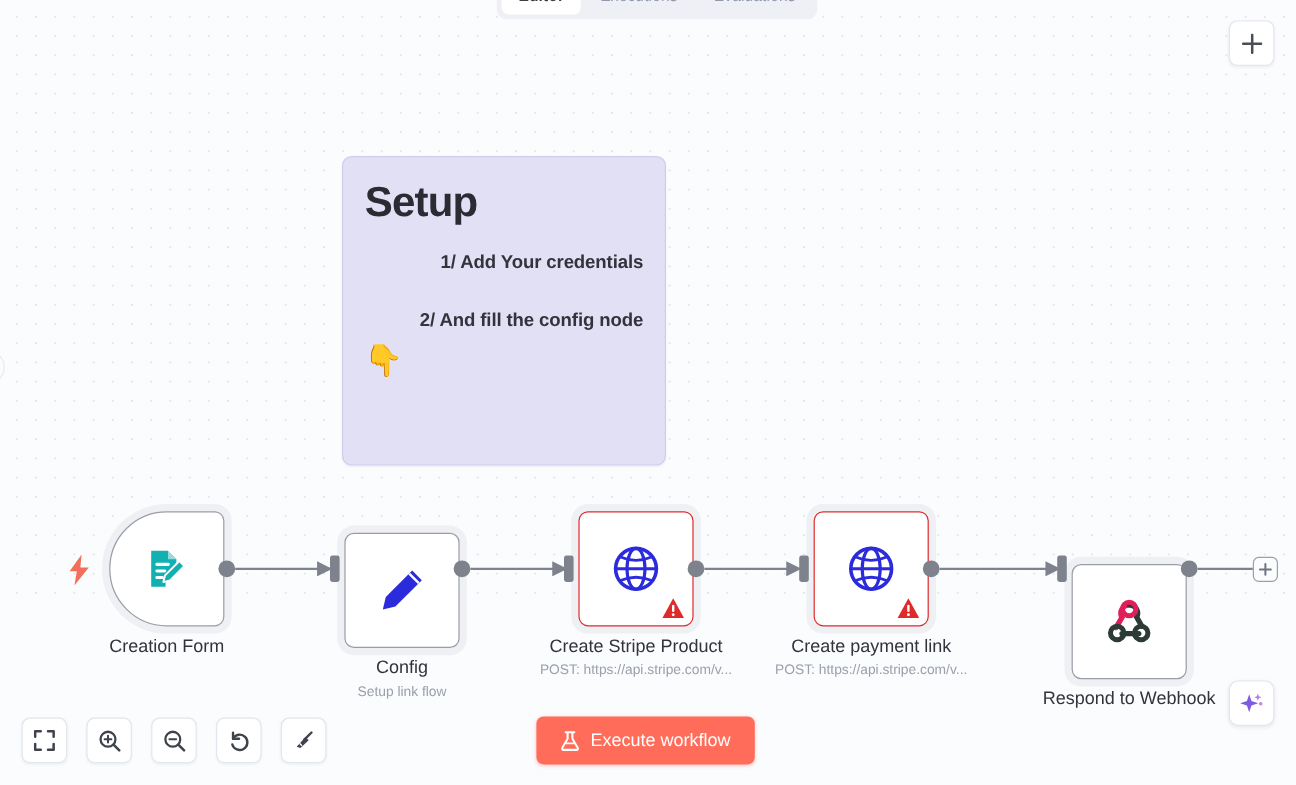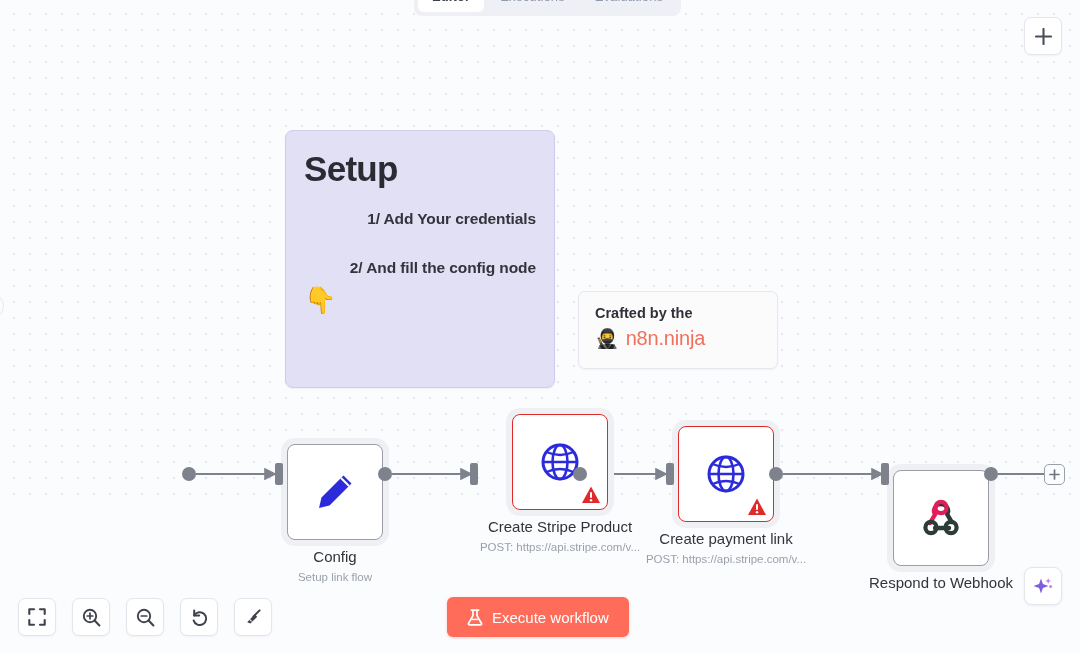--- a/index.html
+++ b/index.html
@@ -220,58 +220,68 @@
   <div id="panel-edge"></div>
 
   <div id="sticky-setup">
     <h1>Setup</h1>
     <div class="sticky-h">1/ Add Your credentials</div>
     <div class="sticky-gap"></div>
     <div class="sticky-h">2/ And fill the config node</div>
     <div class="sticky-emoji">👇</div>
   </div>
 
-  <div id="sticky-crafted">
-    <div class="ct">Crafted by the</div>
-    <div class="cb">
-      <span class="emo">🥷</span>
-      <span class="nm">n8n.ninja</span>
-    </div>
-  </div>
 
   <svg id="wires">
     <defs>
       <marker id="arrow" markerWidth="7" markerHeight="7" refX="6" refY="3.5" orient="auto">
         <path d="M0,0 L7,3.5 L0,7 Z" fill="#7d828d"></path>
       </marker>
     </defs>
     <line x1="196" y1="474" x2="275" y2="474" stroke="#7d828d" stroke-width="1.8" marker-end="url(#arrow)"></line>
     <line x1="392" y1="474" x2="471" y2="474" stroke="#7d828d" stroke-width="1.8" marker-end="url(#arrow)"></line>
     <line x1="587" y1="474" x2="666" y2="474" stroke="#7d828d" stroke-width="1.8" marker-end="url(#arrow)"></line>
     <line x1="783" y1="474" x2="882" y2="474" stroke="#7d828d" stroke-width="1.8" marker-end="url(#arrow)"></line>
     <line x1="998" y1="474" x2="1044" y2="474" stroke="#7d828d" stroke-width="1.8"></line>
   </svg>
 
+  <div class="node trigger" style="left:91px; top:426px;">
+    <div class="halo"></div>
+    <div class="box">
+      <svg width="44" height="44" viewBox="0 0 44 44">
+        <path d="M9 7 h14 l7 7 v9 l-9 9 v5 H9 Z" fill="#12b0b0"></path>
+        <rect x="12.5" y="17" width="12" height="2.6" rx="1.2" fill="#ffffff"></rect>
+        <rect x="12.5" y="22.5" width="9" height="2.6" rx="1.2" fill="#ffffff"></rect>
+        <rect x="12.5" y="28" width="7" height="2.6" rx="1.2" fill="#ffffff"></rect>
+        <path d="M23 7 v7 h7 Z" fill="#ffffff" opacity=".55"></path>
+        <path d="M32.5 15.5 l4.2 4.2 l-12 12 l-5.6 1.4 l1.4 -5.6 Z" fill="#12b0b0" stroke="#ffffff" stroke-width="1.6" stroke-linejoin="round"></path>
+      </svg>
+    </div>
+    <svg class="bolt" viewBox="0 0 22 26">
+      <path d="M13 0 L3 14 h6 l-2 12 L19 11 h-7 Z" fill="#f2705b"></path>
+    </svg>
+    <div class="label">Creation Form</div>
+  </div>
   <div class="out-dot" style="left:182px; top:467px;"></div>
 
   <div class="node" style="left:287px; top:444px;">
     <div class="halo"></div>
     <div class="box">
       <svg width="44" height="44" viewBox="0 0 44 44">
         <path d="M30.5 5.5 l8 8 l-22 22 l-10.5 2.5 l2.5 -10.5 Z" fill="#2b2bdb"></path>
         <path d="M28 8 l8 8" stroke="#ffffff" stroke-width="2"></path>
       </svg>
     </div>
     <div class="label">Config</div>
     <div class="sublabel">Setup link flow</div>
   </div>
   <div class="in-tab" style="left:275px; top:463px;"></div>
   <div class="out-dot" style="left:378px; top:467px;"></div>
 
-  <div class="node err" style="left:482px; top:414px;margin-left:30px;">
+  <div class="node err" style="left:482px; top:426px;">
     <div class="halo"></div>
     <div class="box">
       <svg width="48" height="48" viewBox="0 0 48 48">
         <circle cx="24" cy="24" r="17" fill="none" stroke="#2b2bdb" stroke-width="3"></circle>
         <ellipse cx="24" cy="24" rx="7.5" ry="17" fill="none" stroke="#2b2bdb" stroke-width="2.6"></ellipse>
         <line x1="7" y1="24" x2="41" y2="24" stroke="#2b2bdb" stroke-width="2.6"></line>
         <path d="M10.5 14 Q24 20 37.5 14" fill="none" stroke="#2b2bdb" stroke-width="2.4"></path>
         <path d="M10.5 34 Q24 28 37.5 34" fill="none" stroke="#2b2bdb" stroke-width="2.4"></path>
       </svg>
       <svg class="warn" viewBox="0 0 20 20">

